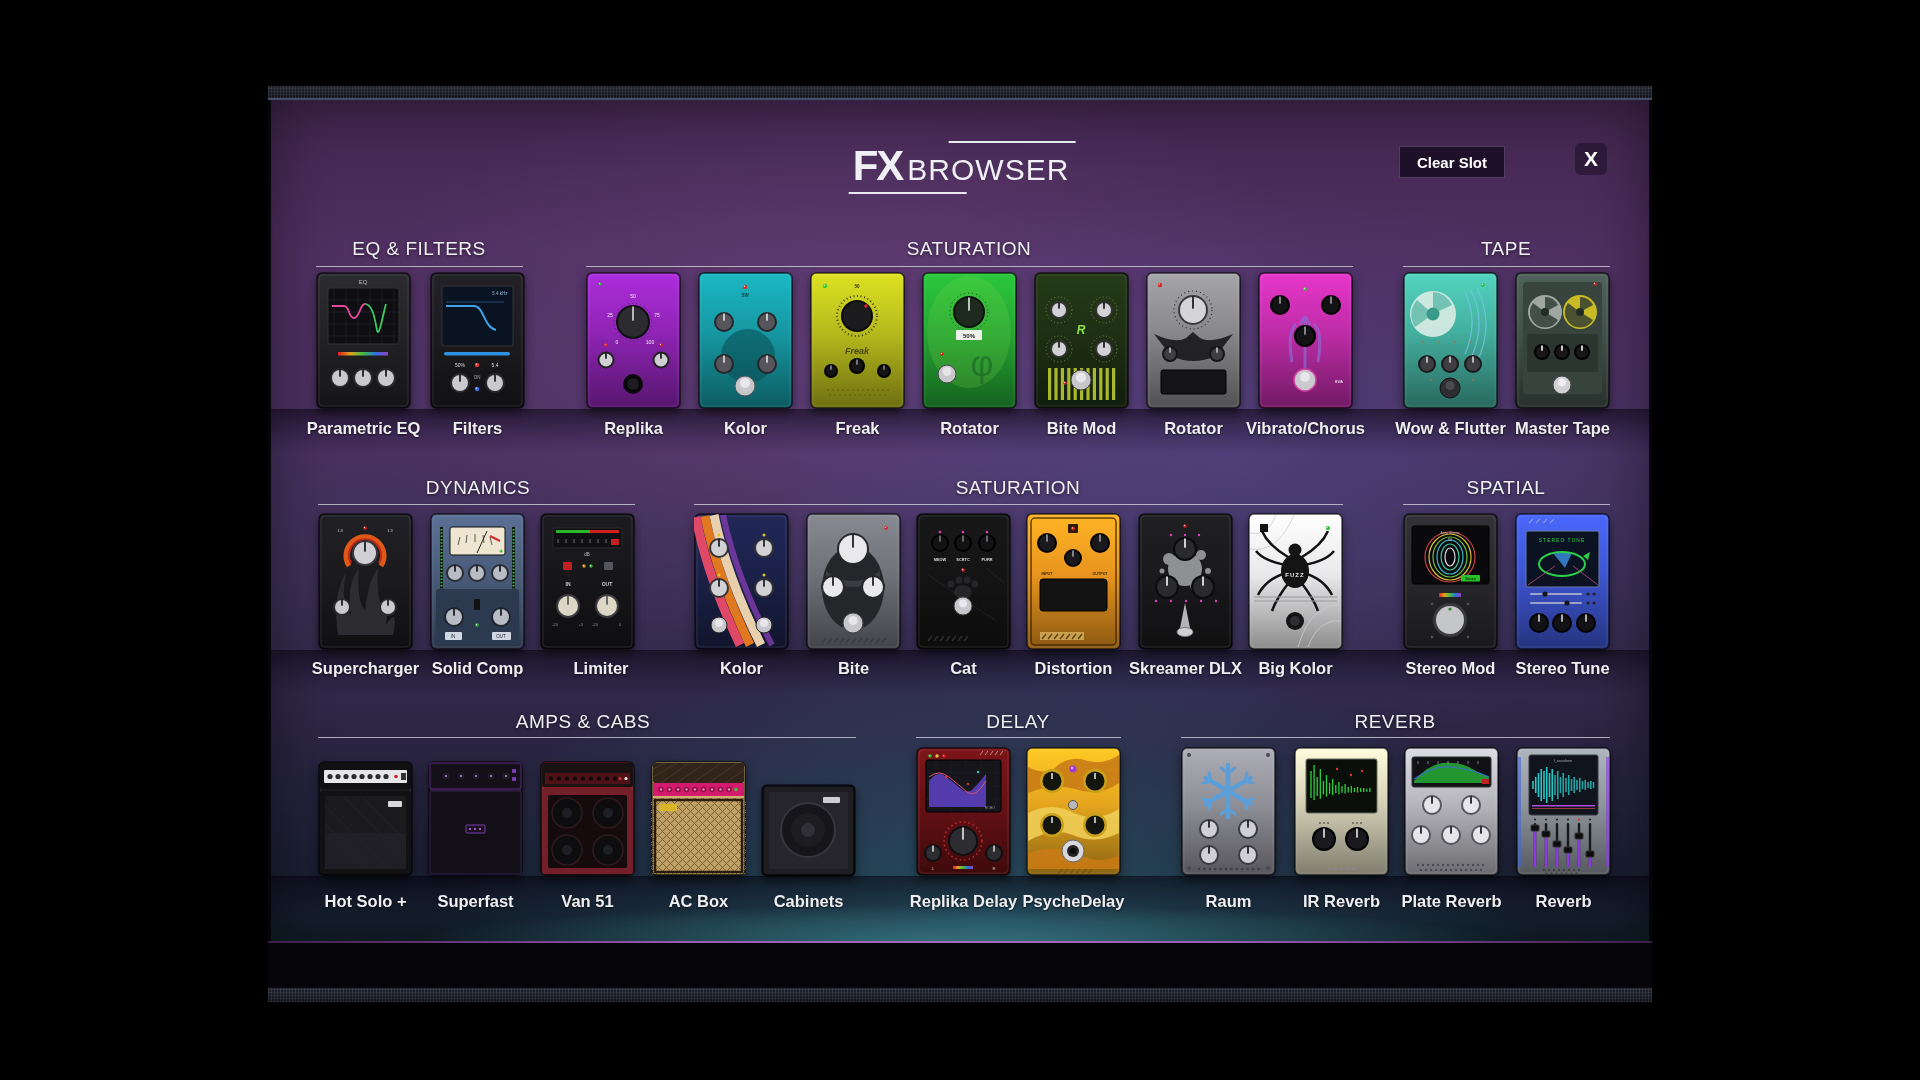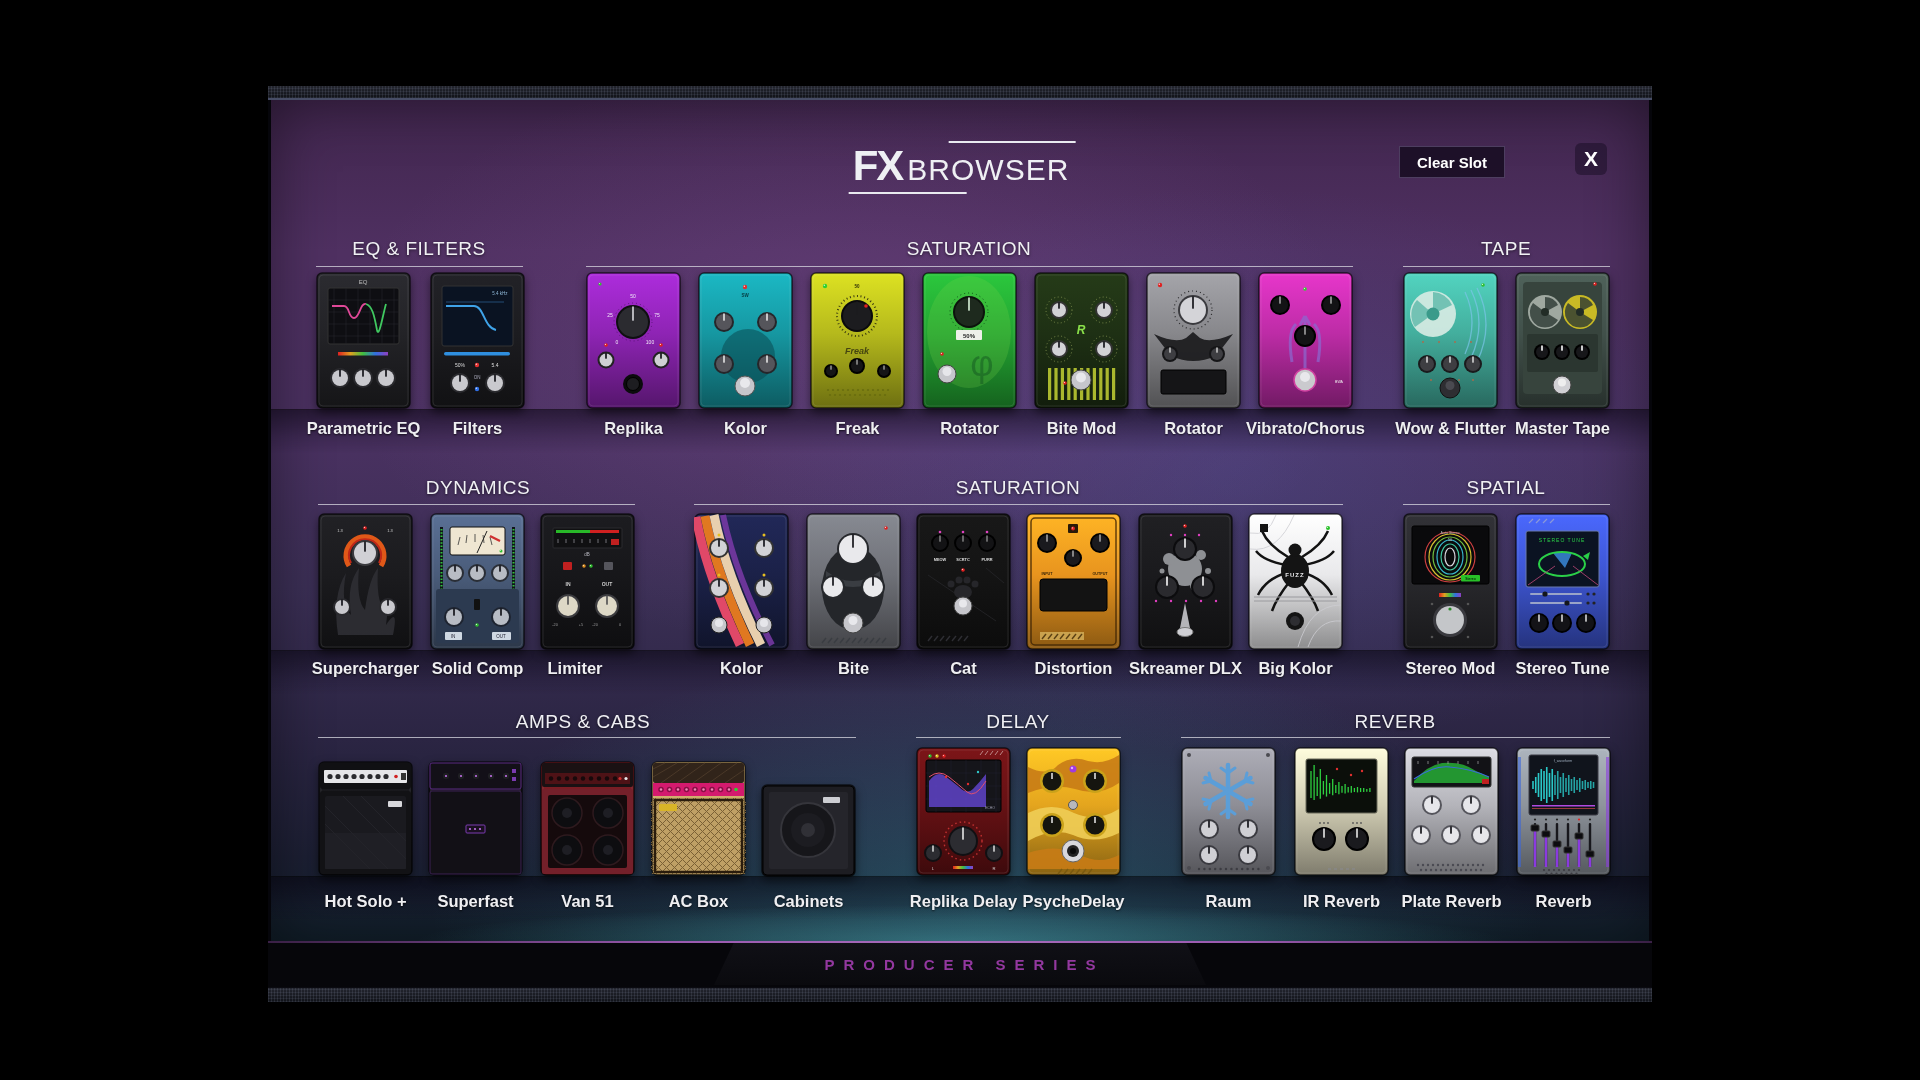--- a/index.html
+++ b/index.html
@@ -558,21 +558,21 @@
             <circle cx="28" cy="93" r="10" fill="#ddd8c6"></circle>
             <line x1="28" y1="91" x2="28" y2="83" stroke="#555" stroke-width="1.7" stroke-linecap="round"></line>
             <circle cx="67" cy="93" r="12" fill="#3a3a3e"></circle>
             <circle cx="67" cy="93" r="10" fill="#ddd8c6"></circle>
             <line x1="67" y1="91" x2="67" y2="83" stroke="#555" stroke-width="1.7" stroke-linecap="round"></line>
             <text x="15" y="113" font-size="3.8" fill="#999" text-anchor="middle" font-family="Liberation Sans,sans-serif">-20</text>
             <text x="41" y="113" font-size="3.8" fill="#999" text-anchor="middle" font-family="Liberation Sans,sans-serif">+5</text>
             <text x="55" y="113" font-size="3.8" fill="#999" text-anchor="middle" font-family="Liberation Sans,sans-serif">-20</text>
             <text x="80" y="113" font-size="3.8" fill="#999" text-anchor="middle" font-family="Liberation Sans,sans-serif">0</text>
           </svg></div>
-        <div class="dev-label" style="left:304px;top:559px">Limiter</div>
+        <div class="dev-label" style="left:330px;top:559px">Limiter</div>
         <div class="sec-header" style="left:747px;top:377px">SATURATION</div>
         <div class="sec-line" style="left:423px;top:404px;width:649px"></div>
         <div class="device" style="left:423px;top:413px;height:137px"><svg viewBox="0 0 95 137" width="95" height="137">
             <defs>
               <linearGradient id="g14" x1="0" y1="0" x2="0" y2="1">
                 <stop offset="0" stop-color="rgb(33,40,88)"></stop>
                 <stop offset="0.45" stop-color="#1b2148"></stop>
                 <stop offset="1" stop-color="rgb(16,20,43)"></stop>
               </linearGradient>
             </defs>
@@ -1391,19 +1391,14 @@
             <circle cx="45.5" cy="126.5" r="1.1" fill="#3c3c42"></circle>
             <circle cx="50.5" cy="126.5" r="1.1" fill="#3c3c42"></circle>
             <circle cx="55.5" cy="126.5" r="1.1" fill="#3c3c42"></circle>
             <circle cx="60.5" cy="126.5" r="1.1" fill="#3c3c42"></circle>
           </svg></div>
         <div class="dev-label" style="left:1292.5px;top:792px">Reverb</div>
       </div>
     <div class="glow"></div>
   </div>
   <div class="footer-line"></div>
-  <div class="footer">
-    <div class="series-panel">
-      <span class="series-text">PRODUCER SERIES</span>
-    </div>
-  </div>
   <div class="bezel bezel-bottom"></div>
 </div>
 
 </body></html>

